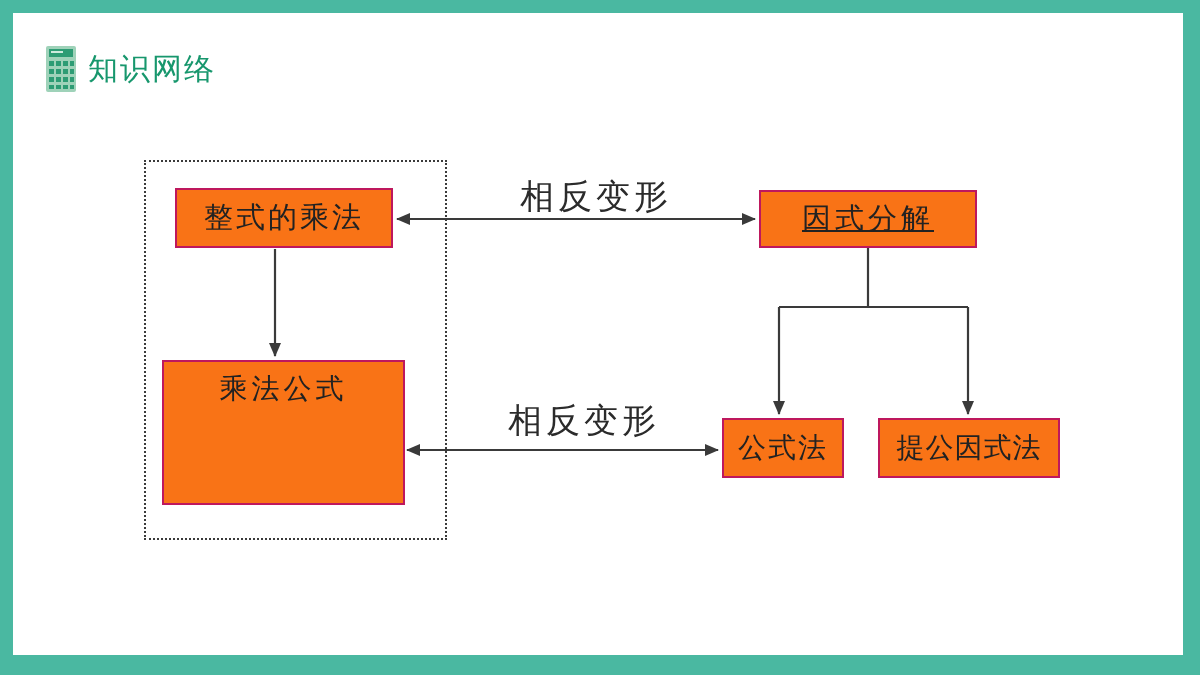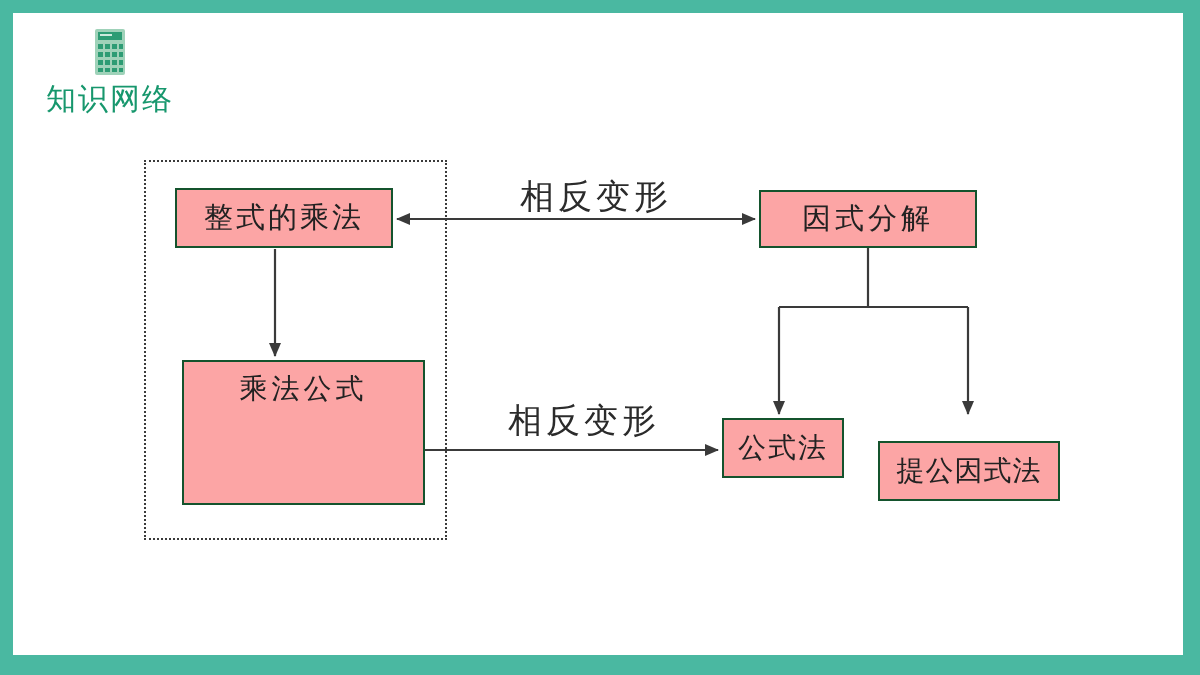--- a/index.html
+++ b/index.html
@@ -19,24 +19,24 @@
     left: 13px;
     top: 13px;
     width: 1170px;
     height: 642px;
     background: #ffffff;
   }
   
   .header {
     position: absolute;
     left: 46px;
-    top: 29px;
+    top: 45px;
     display: flex;
     align-items: center;
-    flex-direction: column;
+    gap: 12px;
   }
   .calc-icon { display: block; }
   .page-title {
     font-size: 30px;
     letter-spacing: 2px;
     color: #17976d;
     font-weight: 500;
     line-height: 48px;
   }
   
@@ -49,39 +49,38 @@
   }
   .dashed-box {
     position: absolute;
     left: 144px; top: 160px;
     width: 303px; height: 380px;
     border: 2px dotted #3a3a3a;
     box-sizing: border-box;
   }
   .node {
     position: absolute;
-    border: 2px solid #14532d;
+    border: 2px solid #be185d;
     box-sizing: border-box;
-    background: #fca5a5;
+    background: #f97316;
     display: flex;
     align-items: center;
     justify-content: center;
     font-family: "Liberation Serif", serif;
     color: #222222;
   }
   .node-a { left: 175px; top: 188px; width: 218px; height: 60px; font-size: 29px; letter-spacing: 3px; }
-  .node-c { left: 759px; top: 190px; width: 218px; height: 58px; font-size: 29px; letter-spacing: 4px; }
+  .node-c { left: 759px; top: 190px; width: 218px; height: 58px; font-size: 29px; letter-spacing: 4px; text-decoration: underline; }
   .node-d { left: 722px; top: 418px; width: 122px; height: 60px; font-size: 28px; letter-spacing: 2px; }
-  .node-e { left: 878px; top: 418px; width: 182px; height: 60px; font-size: 28px; letter-spacing: 1px; margin-top: 23px; }
+  .node-e { left: 878px; top: 418px; width: 182px; height: 60px; font-size: 28px; letter-spacing: 1px; }
   .node-b {
     left: 162px; top: 360px; width: 243px; height: 145px;
     flex-direction: column;
     justify-content: flex-start;
     padding: 8px 4px 6px 4px;
-    margin-left: 20px;
   }
   .node-b .node-title { font-size: 28px; letter-spacing: 4px; }
   .formula {
     font-family: "Liberation Serif", serif;
     font-style: italic;
     font-size: 24px;
     line-height: 36px;
     align-self: flex-start;
     padding-left: 3px;
     white-space: nowrap;

